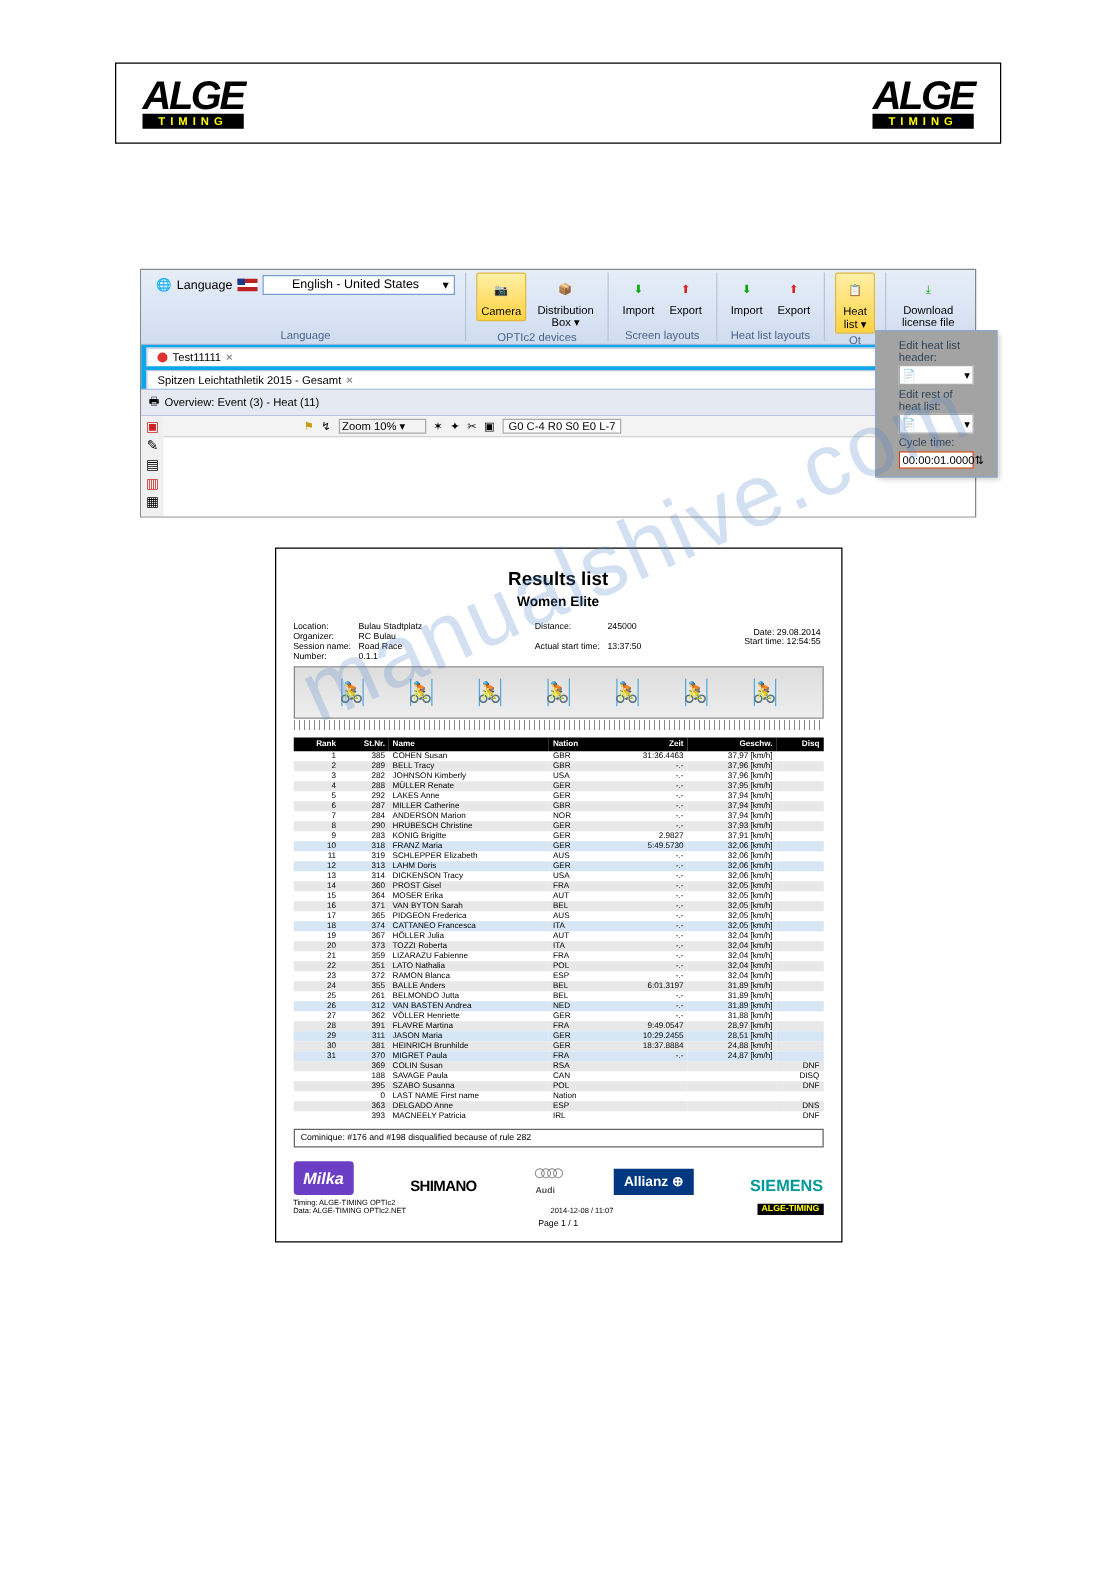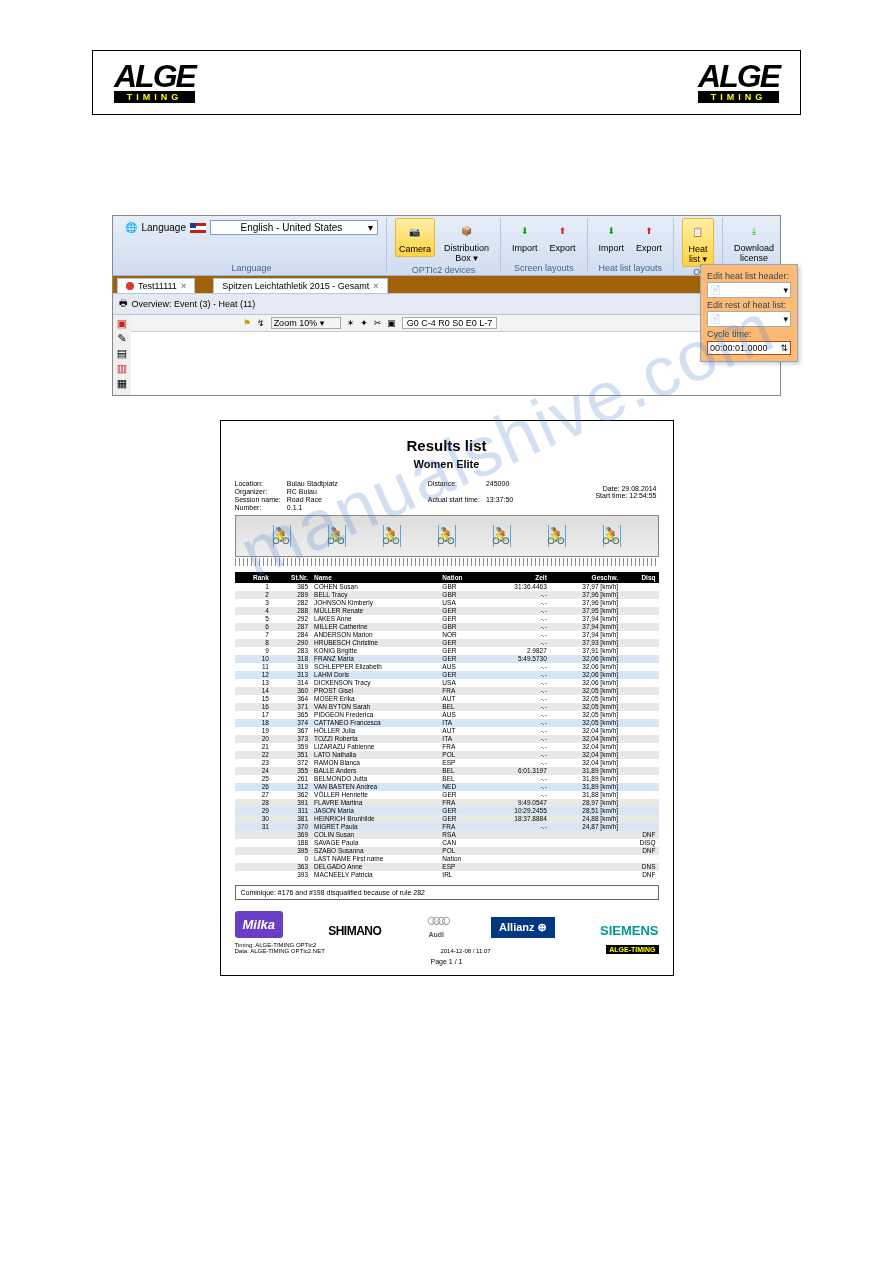--- a/index.html
+++ b/index.html
@@ -18,40 +18,40 @@
     .ribbon-tab.active { background: #1a4fb3; color: #fff; font-weight: bold; }
     .ribbon-tab.selected { background: #fff; color: #000; }
     .ribbon-body { background: linear-gradient(#e6eef8,#d0dcf0); display: flex; height: 60px; padding: 2px 4px; border-bottom: 1px solid #9fb5d8; }
     .ribbon-group { border-right: 1px solid #b7c5de; padding: 0 8px; display: flex; flex-direction: column; justify-content: space-between; text-align: center; }
     .ribbon-group-title { font-size: 9px; color: #3b5; color: #4a648b; }
     .ribbon-icons { display: flex; gap: 6px; justify-content: center; align-items: flex-start; flex: 1; }
     .ribbon-btn { display: flex; flex-direction: column; align-items: center; gap: 1px; font-size: 9px; padding: 2px 3px; }
     .ribbon-btn.highlighted { background: linear-gradient(#fff0a8,#ffd23f); border: 1px solid #e5b83a; border-radius: 2px; }
     .ribbon-icon-box { width: 24px; height: 22px; display: flex; align-items: center; justify-content: center; }
     .lang-row { display: flex; align-items: center; gap: 4px; padding-top: 2px; }
-    .lang-select { border: 1px solid #7a9ccf; background: #fff; padding: 1px 4px; width: 168px; font-size: 10px; }
+    .lang-select { border: 1px solid #7a9ccf; background: #fff; padding: 1px 4px; width: 154px; font-size: 10px; }
     .flag-us { display:inline-block; width:16px; height:10px; background: linear-gradient(#b22 33%,#fff 33% 66%,#b22 66%); position:relative; }
     .flag-us::before{content:'';position:absolute;top:0;left:0;width:6px;height:5px;background:#1a3a8f;}
 
     .app-panel { position: relative; }
-    .doc-tabs { background:#a16207; border-bottom:1px solid #b7c5de; display:flex; padding:2px 4px 0; gap:18px; }
+    .doc-tabs { background:#0ea5e9; border-bottom:1px solid #b7c5de; display:flex; padding:2px 4px 0; gap:3px;flex-direction:column; }
     .doc-tab { background:#fff; border:1px solid #b7c5de; border-bottom:none; padding:2px 8px; font-size:9px; display:flex; align-items:center; gap:4px;}
     .doc-tab .close{color:#888;font-weight:bold;}
     .doc-tab .dot{width:8px;height:8px;border-radius:50%;background:#d33;}
     .doc-subrow { background:#e5eaf2; padding:2px 6px; font-size:9px; display:flex; align-items:center; gap:4px; border-bottom:1px solid #b7c5de;}
     .canvas-area { display:flex; height:80px; background:#fff; }
     .side-toolbar { width:18px; background:#f0f0f0; display:flex; flex-direction:column; gap:2px; padding:2px 1px;}
     .side-toolbar span{height:13px;font-size:11px;text-align:center;}
     .canvas-toolbar { background:#f3f3f3; border-bottom:1px solid #ccc; display:flex; align-items:center; gap:6px; padding:2px 6px; font-size:9px;}
     .canvas-main { flex:1; display:flex; flex-direction:column; }
     .zoom-select{border:1px solid #aaa;padding:0 2px;width:70px;}
     .info-field{border:1px solid #aaa;padding:0 4px;background:#fff;}
 
     
-    .popover { position:absolute; right:-18px; top:-12px; width:98px; background:#fdba74; border:1px solid #8fa7c9; padding:4px 6px 6px; font-size:9px; box-shadow:2px 2px 4px rgba(0,0,0,0.2);}
+    .popover { position:absolute; right:-18px; top:-12px; width:98px; background:#a3a3a3; border:1px solid #8fa7c9; padding:4px 18px 6px; font-size:9px; box-shadow:2px 2px 4px rgba(0,0,0,0.2);}
     .popover label { display:block; margin:2px 0 1px; color:#345;}
     .popover .dd { border:1px solid #aaa; background:#fff; height:16px; display:flex; align-items:center; justify-content:flex-end; padding:0 2px;}
     .popover .timefield{border:1px solid #c2410c;background:#fff;padding:1px 2px;margin-top:2px;display:flex;justify-content:space-between;}
 
     
     .report-frame { width:454px; margin: 24px auto 40px; border:1px solid #000; padding:10px 14px 10px; position:relative; font-size:8px; }
     .report-logo { text-align:center; font-style:italic; font-weight:bold; color:#0053a1; font-size:20px; margin:2px 0 4px;}
     .report-logo .sq{color:#d22;font-style:normal;}
     .report-title { text-align:center; font-weight:bold; font-size:15px; margin:6px 0 4px;}
     .report-sub { text-align:center; font-weight:bold; font-size:11px; line-height:1.25;}

